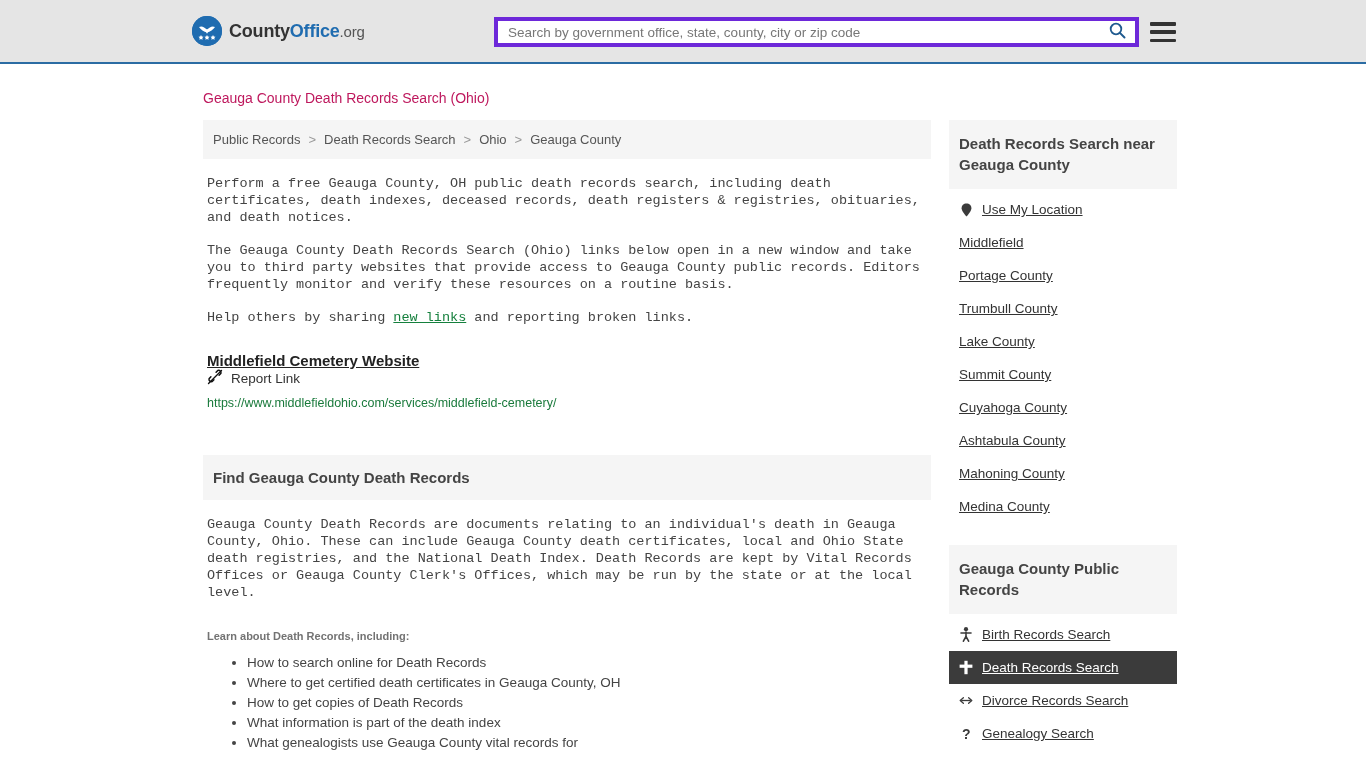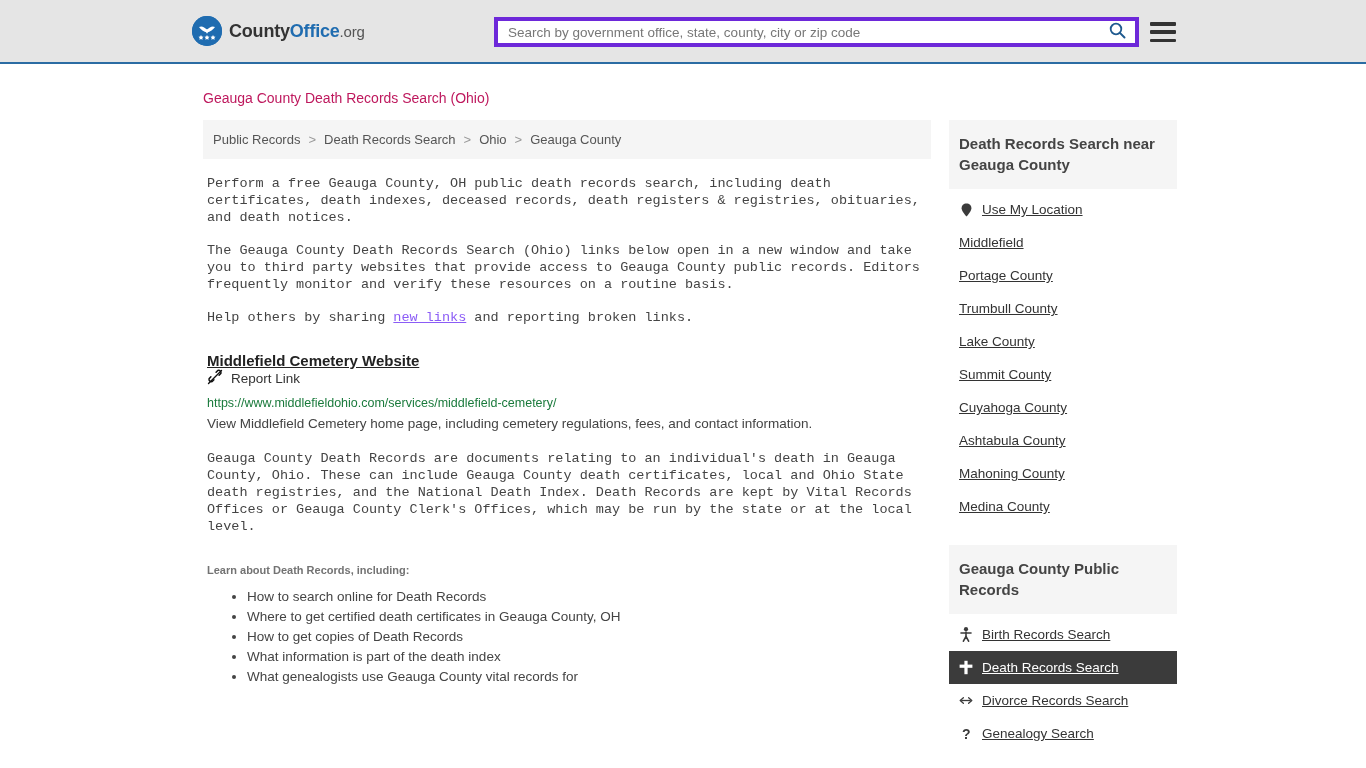--- a/index.html
+++ b/index.html
@@ -137,21 +137,21 @@
 
   
   .body-p {
     font-size: 13.5px;
     line-height: 17px;
     color: #444444;
     margin: 16px 0 0 0;
     padding: 0 4px;
     font-family: Liberation Mono, monospace;
   }
-  .body-p a { color: #8b5cf6; text-decoration: underline; text-align: center; }
+  .body-p a { color: #15803d; text-decoration: underline; text-align: center; }
 
   
   .result { margin-top: 26px; padding: 0 4px; position: relative; }
   .result-head {
     display: flex;
     align-items: flex-start;
     justify-content: space-between;
     flex-direction: column;
   }
   .result-title {
@@ -313,23 +313,23 @@
                 <svg width="16" height="16" viewBox="0 0 16 16">
                   <path d="M5.4 10.3 L3.6 12.1 a2.4 2.4 0 0 1 -3.0 -3.0 L2.4 7.3" fill="none" stroke="#111" stroke-width="1.5" stroke-linecap="round" transform="translate(1.5,0.5)"></path>
                   <path d="M10.6 5.7 L12.4 3.9 a2.4 2.4 0 0 0 -3.0 -3.0 L7.6 2.7" fill="none" stroke="#111" stroke-width="1.5" stroke-linecap="round" transform="translate(1.5,0.5)"></path>
                   <line x1="1.5" y1="14.5" x2="14.5" y2="1.5" stroke="#111" stroke-width="1.4" stroke-linecap="round"></line>
                 </svg>
               </span>
               <span>Report Link</span>
             </div>
           </div>
           <div class="result-url">https://www.middlefieldohio.com/services/middlefield-cemetery/</div>
-          <div class="result-desc">View Middlefield Cemetery home page, including cemetery regulations, fees, and contact information.</div>
         </div>
 
+        <div class="section-head">Find Geauga County Death Records</div>
         <div class="section-body">
           <p class="body-p" style="padding:0">Geauga County Death Records are documents relating to an individual's death in Geauga County, Ohio. These can include Geauga County death certificates, local and Ohio State death registries, and the National Death Index. Death Records are kept by Vital Records Offices or Geauga County Clerk's Offices, which may be run by the state or at the local level.</p>
           <p class="lead-in">Learn about Death Records, including:</p>
           <ul class="bullets">
             <li>How to search online for Death Records</li>
             <li>Where to get certified death certificates in Geauga County, OH</li>
             <li>How to get copies of Death Records</li>
             <li>What information is part of the death index</li>
             <li>What genealogists use Geauga County vital records for</li>
           </ul>

